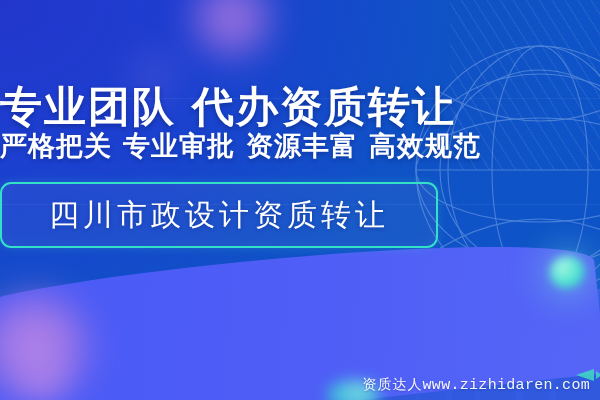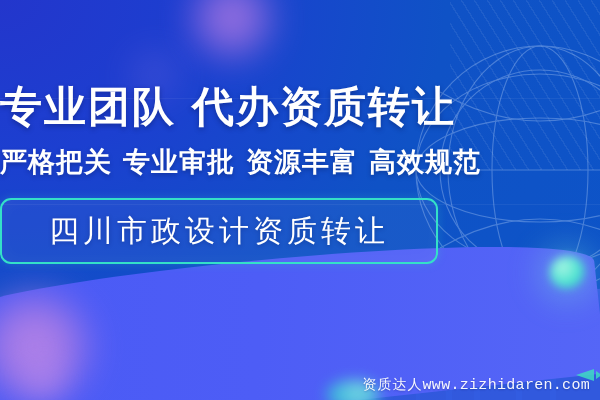--- a/index.html
+++ b/index.html
@@ -86,21 +86,21 @@
     margin-top:86px;
     font-size:42px; line-height:1;
     font-weight:bold;
     color:#ffffff;
     letter-spacing:2px;
     white-space:nowrap;
     text-shadow:0 2px 5px rgba(8,24,90,.45);
   }
   .headline .gap { display:inline-block; width:16px; }
   .subline {
-    margin-top:21px;
+    margin-top:5px;
     font-size:27px; line-height:1;
     font-weight:bold;
     color:#ffffff;
     letter-spacing:1px;
     white-space:nowrap;
     text-shadow:0 2px 4px rgba(8,24,90,.40);
   }
   .subline .gap { display:inline-block; width:11px; }
 
   .pillbox {

